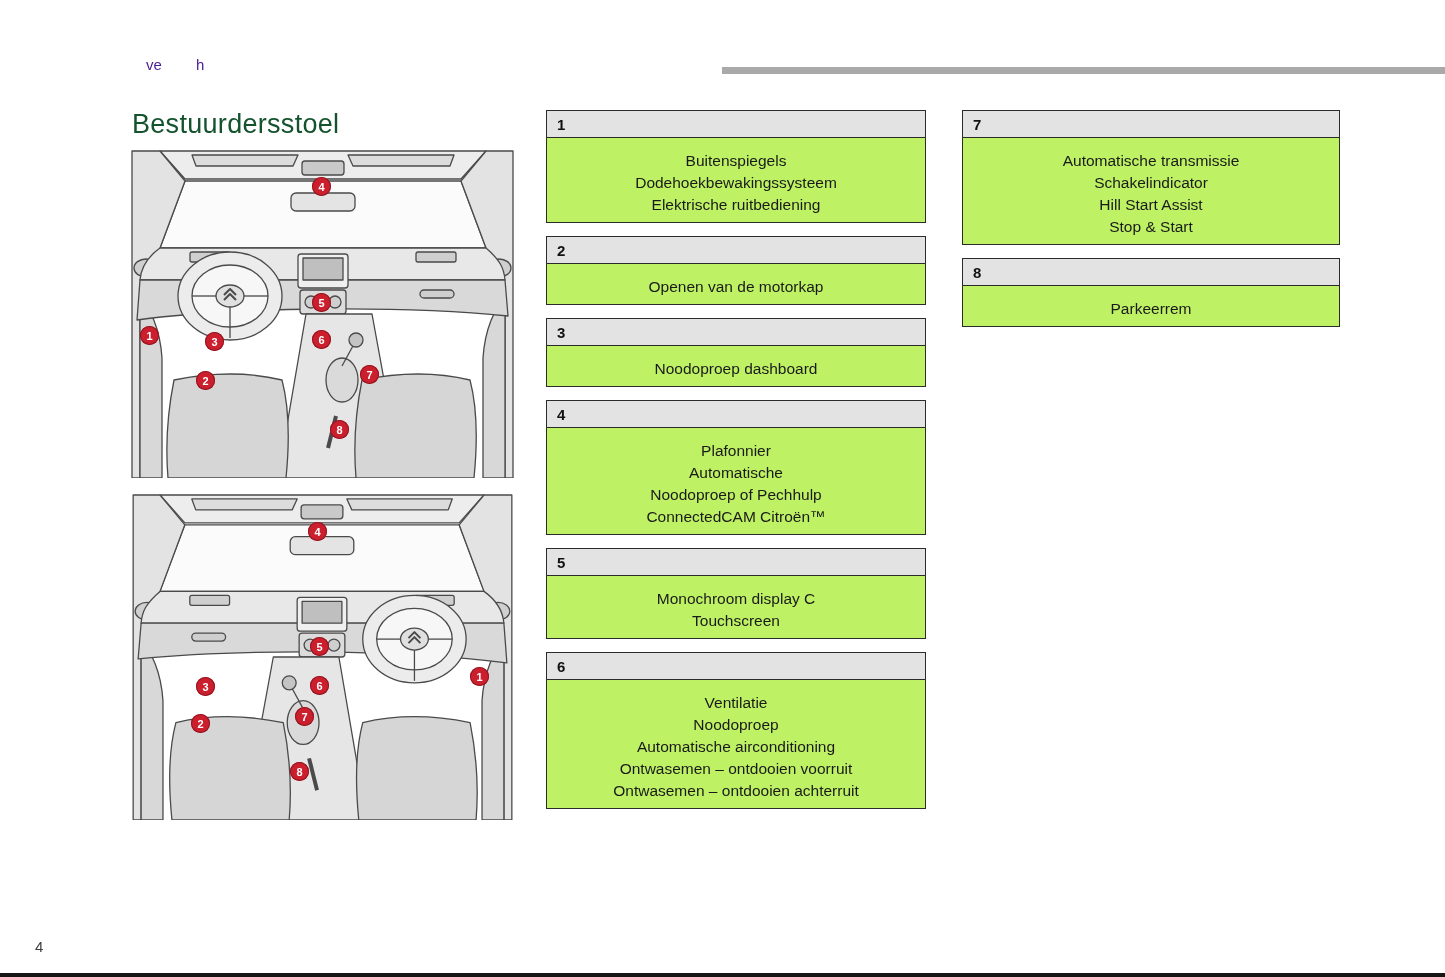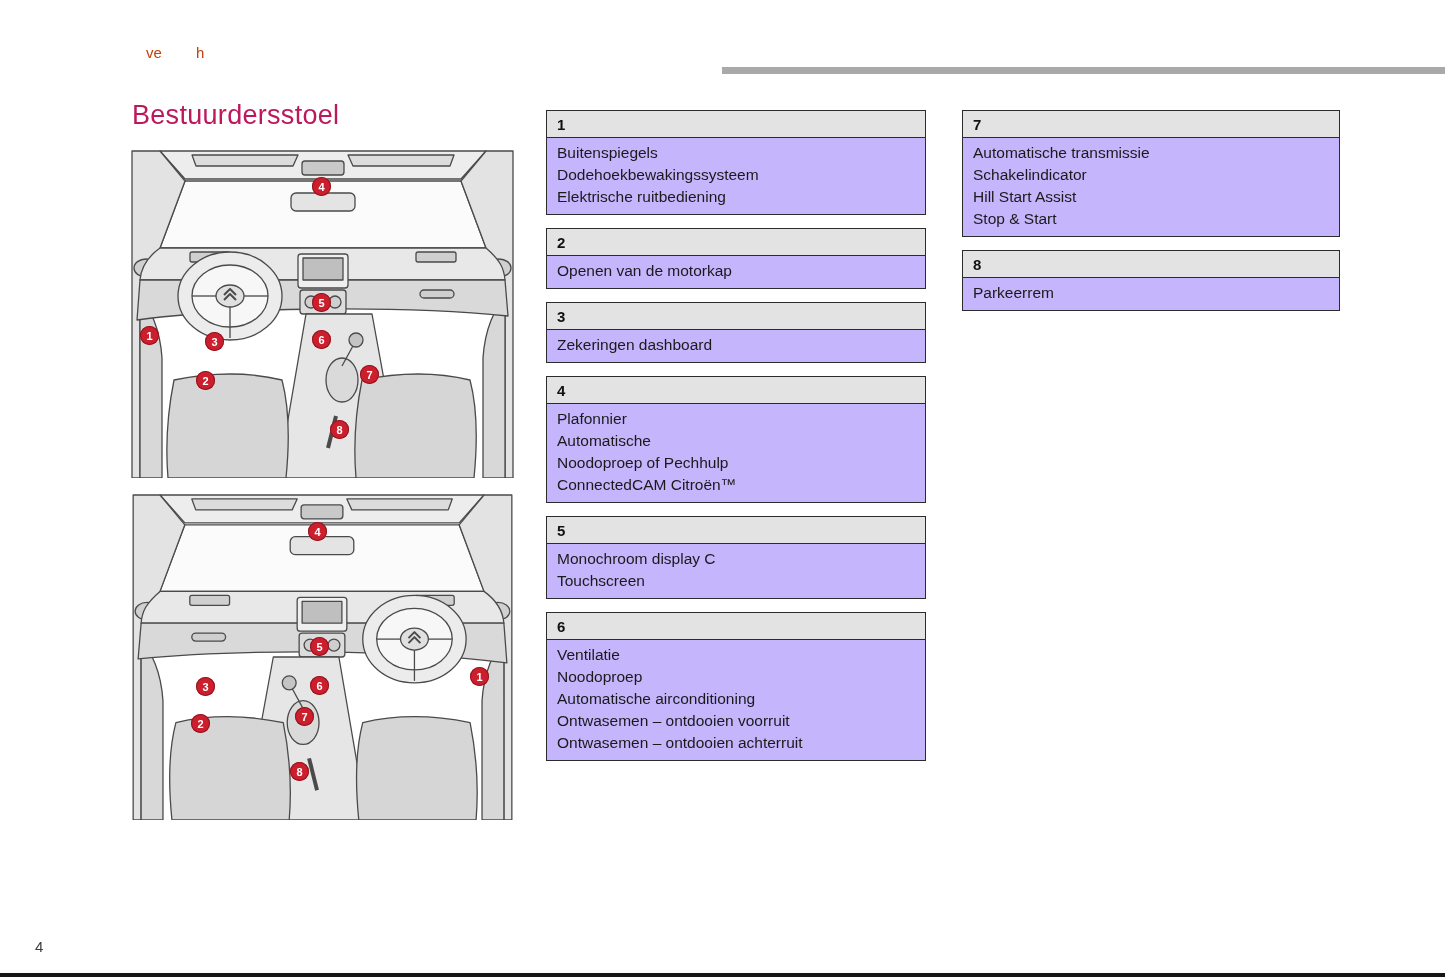--- a/index.html
+++ b/index.html
@@ -5,33 +5,33 @@
   * { margin:0; padding:0; box-sizing:border-box; }
   html,body { background:#ffffff; }
   body {
     width:1445px; height:977px;
     font-family:"Liberation Sans", sans-serif;
     position:relative; overflow:hidden;
   }
   .page-root { position:absolute; inset:0; background:#fff; }
 
   .header-frag {
-    position:absolute; top:44px; font-size:15px; color:#c2410c;
+    position:absolute; top:56px; font-size:15px; color:#4c1d95;
   }
   #frag1 { left:146px; }
   #frag2 { left:196px; }
 
   .accent-bar {
     position:absolute; top:67px; left:722px; right:0; height:7px;
     background:#a9a9a9;
   }
 
   .page-title {
-    position:absolute; left:132px; top:100px;
-    font-size:27px; font-weight:400; color:#be185d; letter-spacing:0.3px;
+    position:absolute; left:132px; top:109px;
+    font-size:27px; font-weight:400; color:#14532d; letter-spacing:0.3px;
   }
 
   
   .illus { position:absolute; left:130px; width:385px; }
   #illus1 { top:148px; height:330px; }
   #illus2 { top:492px; height:328px; }
   .illus svg { display:block; width:100%; height:100%; }
 
   .marker {
     position:absolute; width:19px; height:19px; border-radius:50%;
@@ -46,21 +46,21 @@
   .col-right { position:absolute; left:962px; top:110px; width:378px; }
 
   .legend-table { margin-bottom:13px; }
   .legend-header {
     border:1px solid #2b2b2b; background:#e3e3e3;
     font-weight:bold; font-size:15px; color:#111;
     padding:5px 10px 4px;
   }
   .legend-body {
     border:1px solid #2b2b2b; border-top:none;
-    padding:4px 10px 6px; background:#c4b5fd;
+    padding:12px 10px 6px; background:#bef264;text-align:center;
   }
   .legend-line { font-size:15.5px; line-height:22px; color:#1a1a1a; }
 
   .page-number {
     position:absolute; left:35px; top:938px;
     font-size:15px; color:#3c3c3c;
   }
 
   .bottom-bar {
     position:absolute; left:0; right:0; bottom:0; height:4px; background:#161616;
@@ -161,21 +161,21 @@
     <div class="legend-table">
       <div class="legend-header">2</div>
       <div class="legend-body">
         <div class="legend-line">Openen van de motorkap</div>
       </div>
     </div>
 
     <div class="legend-table">
       <div class="legend-header">3</div>
       <div class="legend-body">
-        <div class="legend-line">Zekeringen dashboard</div>
+        <div class="legend-line">Noodoproep dashboard</div>
       </div>
     </div>
 
     <div class="legend-table">
       <div class="legend-header">4</div>
       <div class="legend-body">
         <div class="legend-line">Plafonnier</div>
         <div class="legend-line">Automatische</div>
         <div class="legend-line">Noodoproep of Pechhulp</div>
         <div class="legend-line">ConnectedCAM Citroën™</div>

